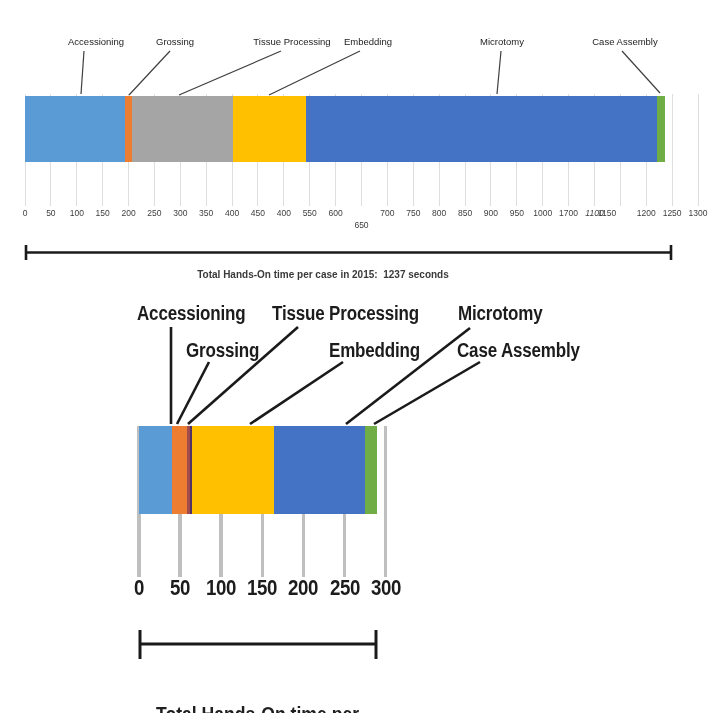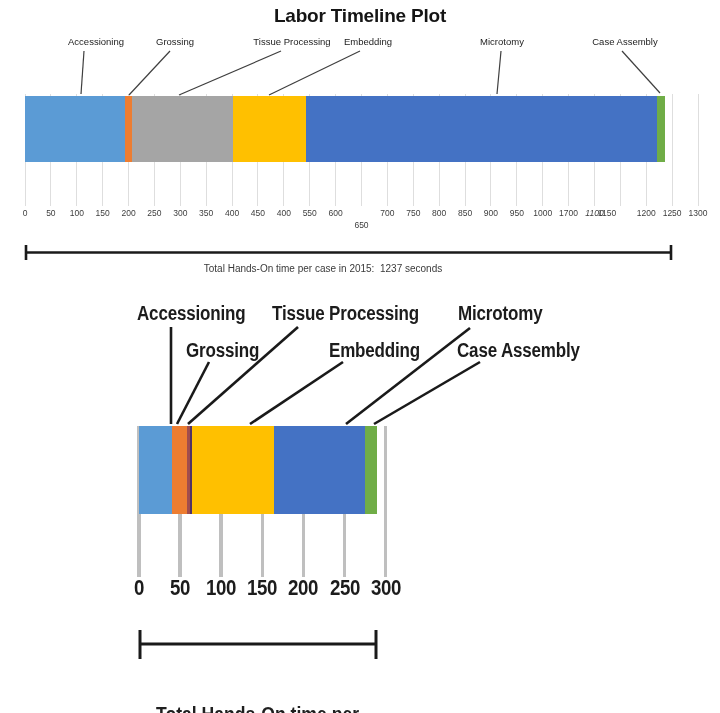--- a/index.html
+++ b/index.html
@@ -13,32 +13,31 @@
   .tick-label-sm{font-size:8.5px;color:#3d3d3d;white-space:nowrap;transform:translateX(-50%);}
   .gridline{background:#DEDEDE;}
   .bar-seg{top:0;height:100%;}
   #bar-2015{position:absolute;left:0;top:96px;height:66px;width:720px;}
   #bar-2017{position:absolute;left:0;top:426px;height:88px;width:720px;}
   
   .seg-label-lg{font-size:20px;font-weight:700;color:#1c1c1c;white-space:nowrap;
                 transform:scaleX(0.85);transform-origin:left top;letter-spacing:-0.2px;}
   .tick-label-lg{font-size:22px;font-weight:700;color:#1c1c1c;white-space:nowrap;
                  transform:translateX(-50%) scaleX(0.85);letter-spacing:-0.5px;}
-  #total-2015{top:263px;left:323px;transform:translateX(-50%);font-size:10px;font-weight:400;
+  #total-2015{top:269px;left:323px;transform:translateX(-50%);font-size:10px;font-weight:700;
               color:#3a3a3a;white-space:pre;}
   #total-2017{top:659px;left:156px;font-size:20px;font-weight:700;color:#1f1f1f;
               line-height:22px;transform:scaleX(0.88);transform-origin:left top;white-space:pre;}
   #overlay{position:absolute;left:0;top:0;width:720px;height:713px;pointer-events:none;}
 </style>
 </head>
 <body>
 
 <div id="page">
 
-  <div id="chart-title" class="abs">Labor Timeline Plot</div>
 
   <div id="labels-2015">
       <span class="abs seg-label-sm" style="left: 96px; top: 36px;">Accessioning</span>
       <span class="abs seg-label-sm" style="left: 175px; top: 36px;">Grossing</span>
       <span class="abs seg-label-sm" style="left: 292px; top: 36px;">Tissue Processing</span>
       <span class="abs seg-label-sm" style="left: 368px; top: 36px;">Embedding</span>
       <span class="abs seg-label-sm" style="left: 502px; top: 36px;">Microtomy</span>
       <span class="abs seg-label-sm" style="left: 625px; top: 36px;">Case Assembly</span>
     </div>
   <div id="grid-2015">

